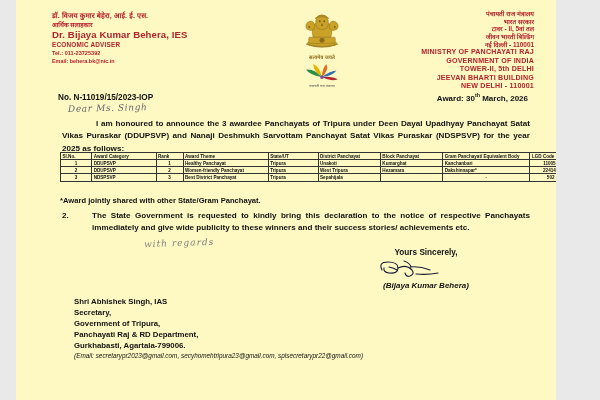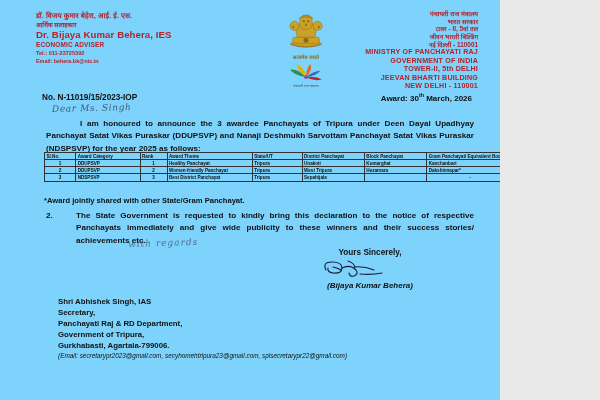--- a/index.html
+++ b/index.html
@@ -3,23 +3,24 @@
 <meta charset="utf-8">
 <style>
   * { box-sizing: border-box; margin: 0; padding: 0; }
   html, body {
     width: 600px; height: 400px;
     background: #e9e9e9;
     font-family: "Liberation Sans", sans-serif;
   }
   #page {
     position: relative;
-    width: 500px; height: 400px;
-    background: #7dd3fc;
+    width: 540px; height: 400px;
+    background: #fef9c3;
     overflow: hidden;
+    margin-left: 16px;
   }
 
   
   .letterhead {
     position: absolute;
     top: 8px; left: 0; right: 0;
     height: 80px;
   }
   .lh-left {
     position: absolute;
@@ -340,19 +341,19 @@
           <path d="M28 4 q6 2 7 6"></path>
         </g>
       </svg>
     </div>
     <div class="signame">(Bijaya Kumar Behera)</div>
   </div>
 
   <div class="addressee">
     <div>Shri Abhishek Singh, IAS</div>
     <div>Secretary,</div>
+    <div>Government of Tripura,</div>
     <div>Panchayati Raj &amp; RD Department,</div>
-    <div>Government of Tripura,</div>
     <div>Gurkhabasti, Agartala-799006.</div>
     <div class="emails">(Email: secretarypr2023@gmail.com, secyhomehtripura23@gmail.com, splsecretarypr22@gmail.com)</div>
   </div>
 
 </div>
 
 </body></html>

